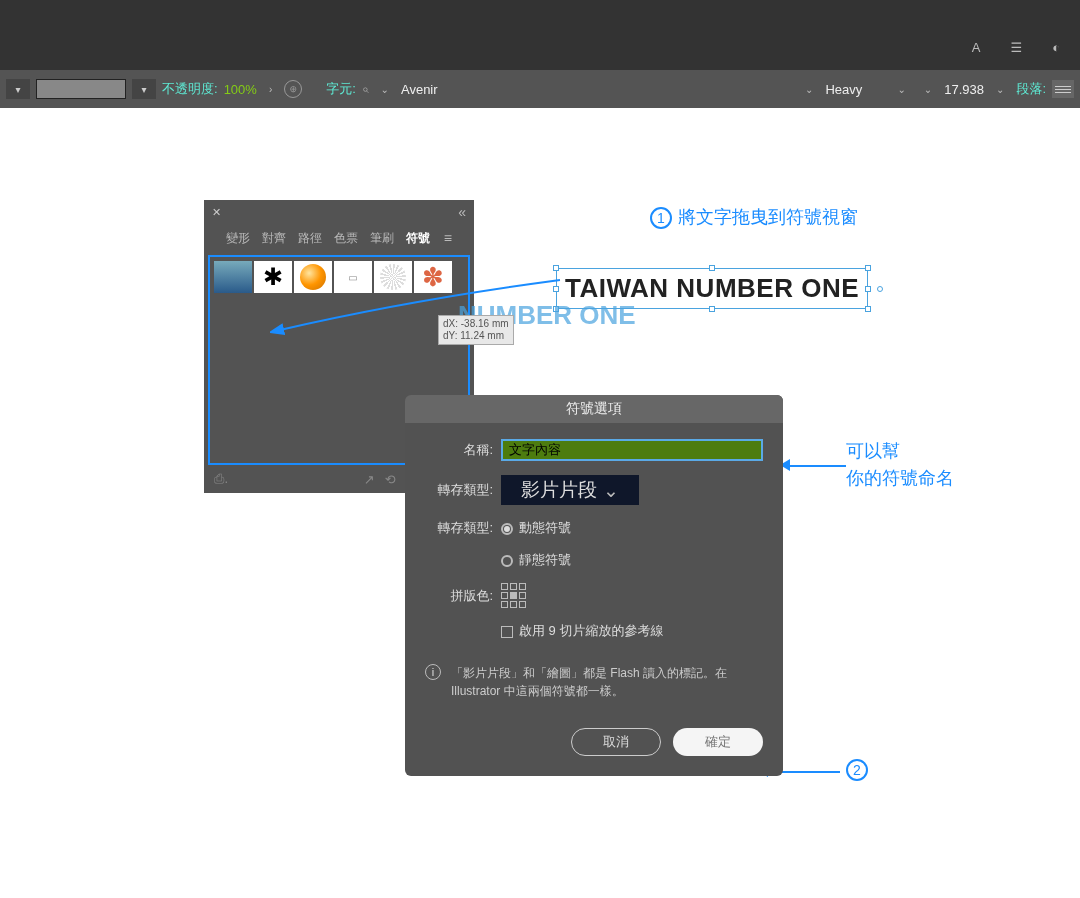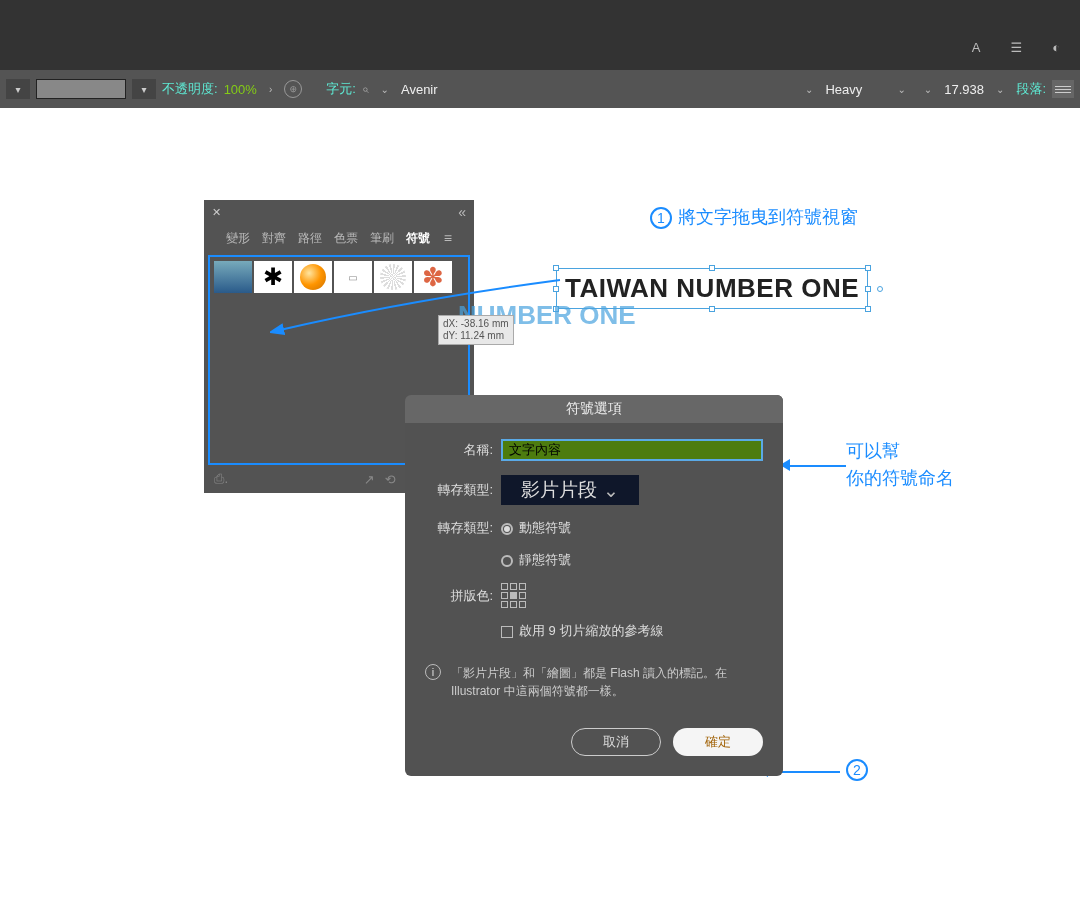--- a/index.html
+++ b/index.html
@@ -98,21 +98,21 @@
   .checkbox { width:12px;height:12px;border:1px solid #bbb;display:inline-block;vertical-align:middle;margin-right:6px;}
   .dlg-grid { display:inline-grid; grid-template-columns:repeat(3,7px); grid-template-rows:repeat(3,7px); gap:2px;}
   .dlg-grid span{border:1px solid #bbb;}
   .dlg-grid span.on{background:#bbb;}
   .dlg-info { display:flex; gap:10px; margin-top:20px; padding-top:4px;}
   .dlg-info-i { width:16px;height:16px;border:1.5px solid #bbb;border-radius:50%;display:flex;align-items:center;justify-content:center;font-size:11px;flex-shrink:0;}
   .dlg-info-txt { font-size:12px; line-height:1.5; color:#ccc;}
   .dlg-buttons { display:flex; justify-content:flex-end; gap:12px; margin-top:28px;}
   .dlg-btn { width:90px; height:28px; border-radius:14px; display:flex;align-items:center;justify-content:center; font-size:13px; cursor:pointer;}
   .dlg-btn.cancel { border:1.5px solid #ccc; color:#ddd;}
-  .dlg-btn.ok { background:#f5f5f5; color:#a16207;text-align:right;}
+  .dlg-btn.ok { background:#f5f5f5; color:#737373;text-align:right;}
 </style>
 </head>
 <body>
 
 <div class="topbar">
   <div class="topbar-row topbar-row1">
     <span class="topbar-icon">A</span>
     <span class="topbar-icon">☰</span>
     <span class="topbar-icon">◐</span>
   </div>

